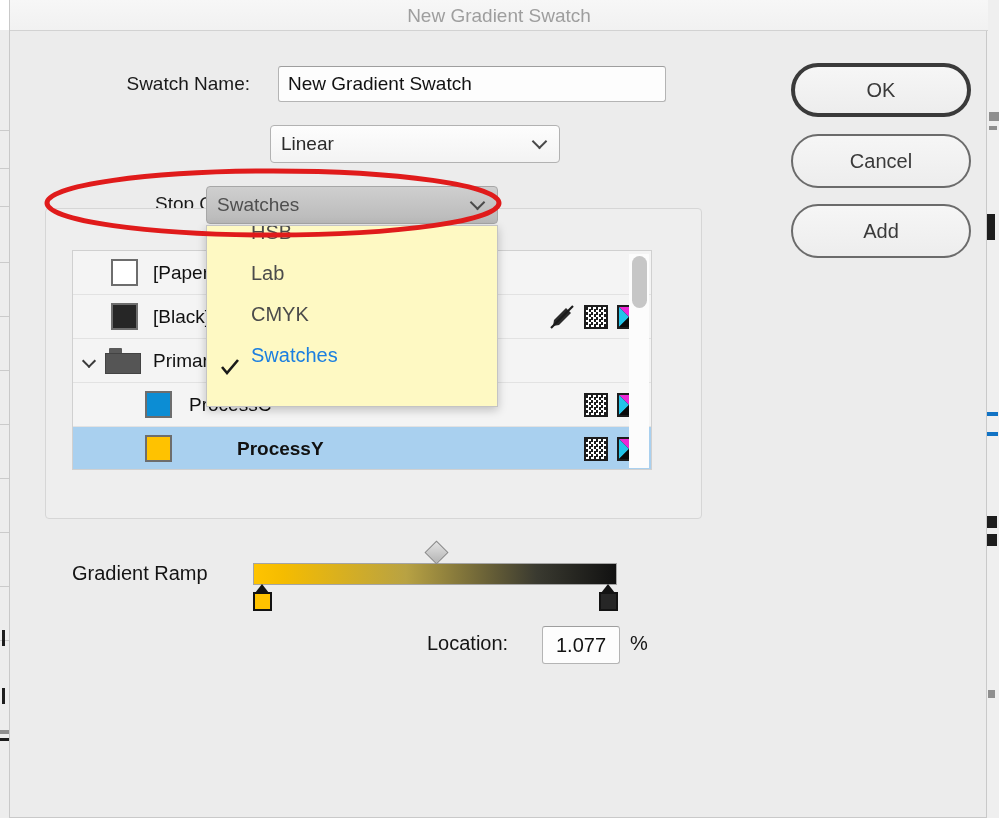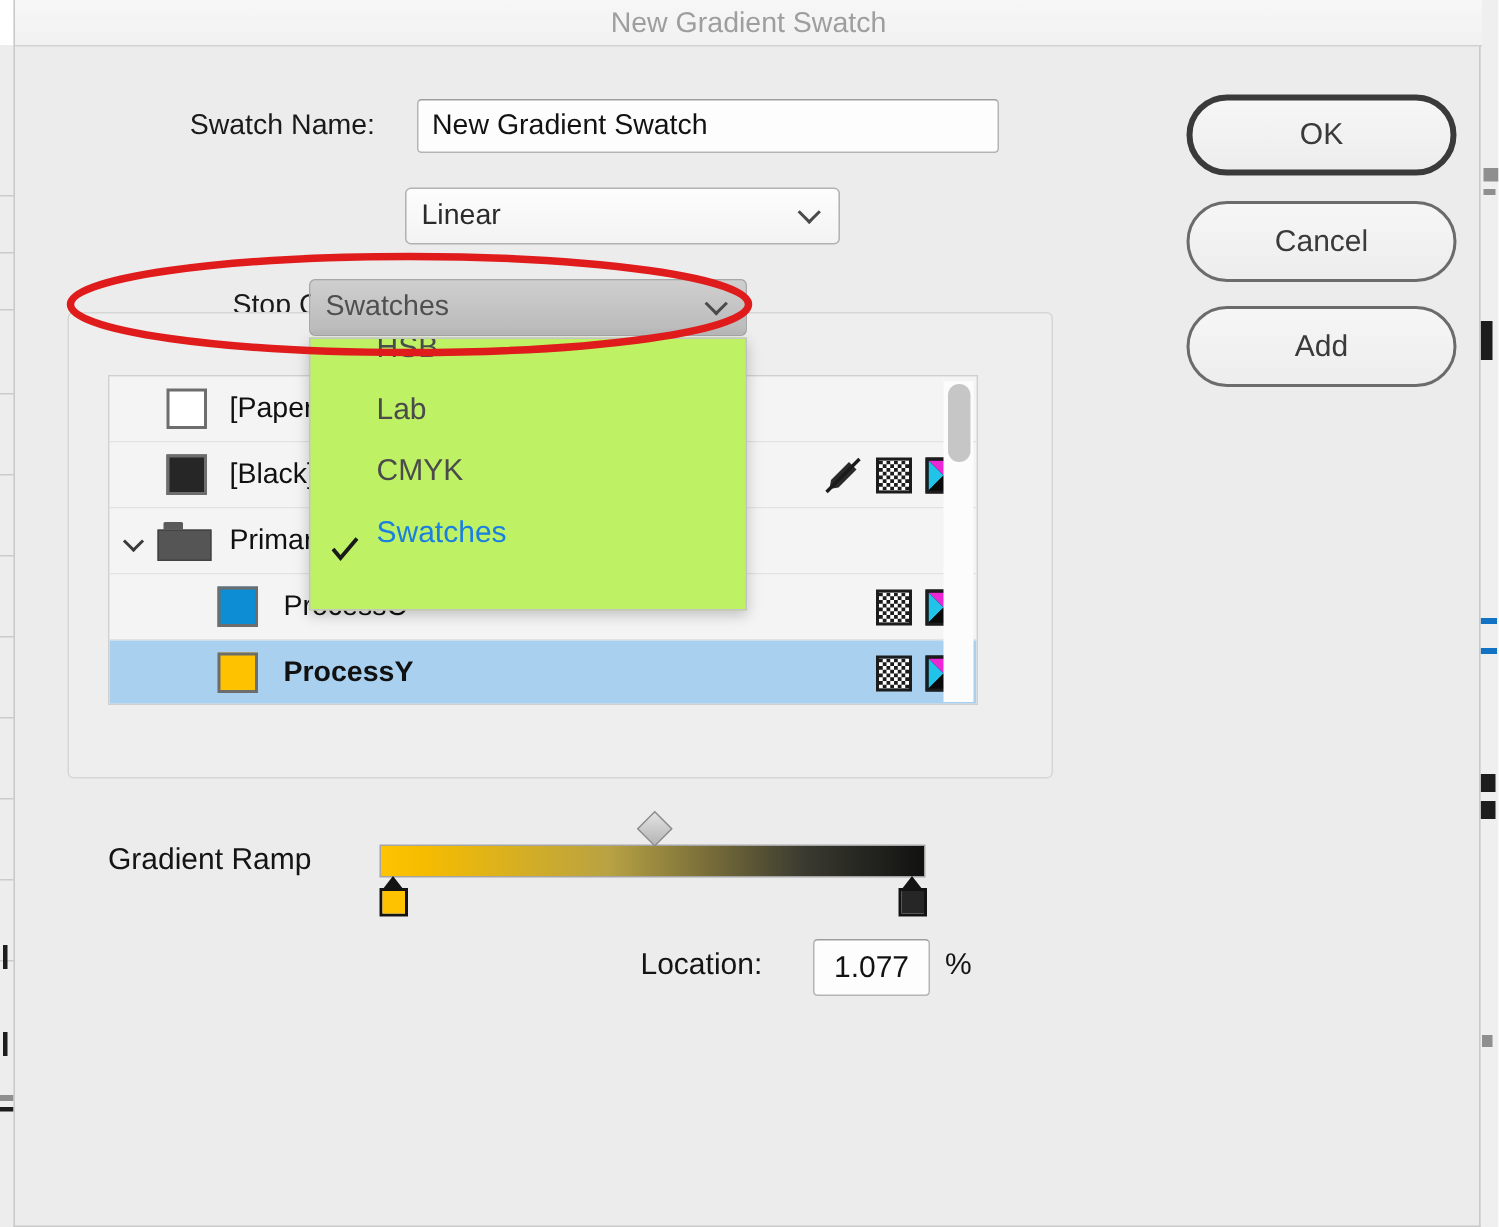--- a/index.html
+++ b/index.html
@@ -218,21 +218,21 @@
   }
 
   .swatch-label {
     position: absolute;
     font-size: 19px;
     color: #111111;
     white-space: nowrap;
   }
   .swatch-label.indent1 { left: 80px; }
   .swatch-label.indent2 { left: 116px; }
-  .swatch-label.bold { font-weight: bold; }
+  .swatch-label.bold { font-weight: bold; margin-left: 48px; }
 
   
   .row-icons {
     position: absolute;
     right: 10px; top: 50%;
     margin-top: -13px;
     height: 26px;
     display: flex;
     align-items: center;
     gap: 9px;
@@ -285,21 +285,21 @@
     width: 15px; height: 52px;
     border-radius: 8px;
     background: #c6c6c6;
   }
 
   
   .dropdown-popup {
     position: absolute;
     left: 196px; top: 225px;
     width: 292px; height: 182px;
-    background: #bef264;
+    background: #fef9c3;
     border: 1px solid #c4c4c4;
     box-shadow: 0 3px 9px rgba(0,0,0,0.22);
     overflow: hidden;
     z-index: 30;
   }
   .dd-item {
     position: relative;
     height: 41px;
     line-height: 41px;
     font-size: 20px;

